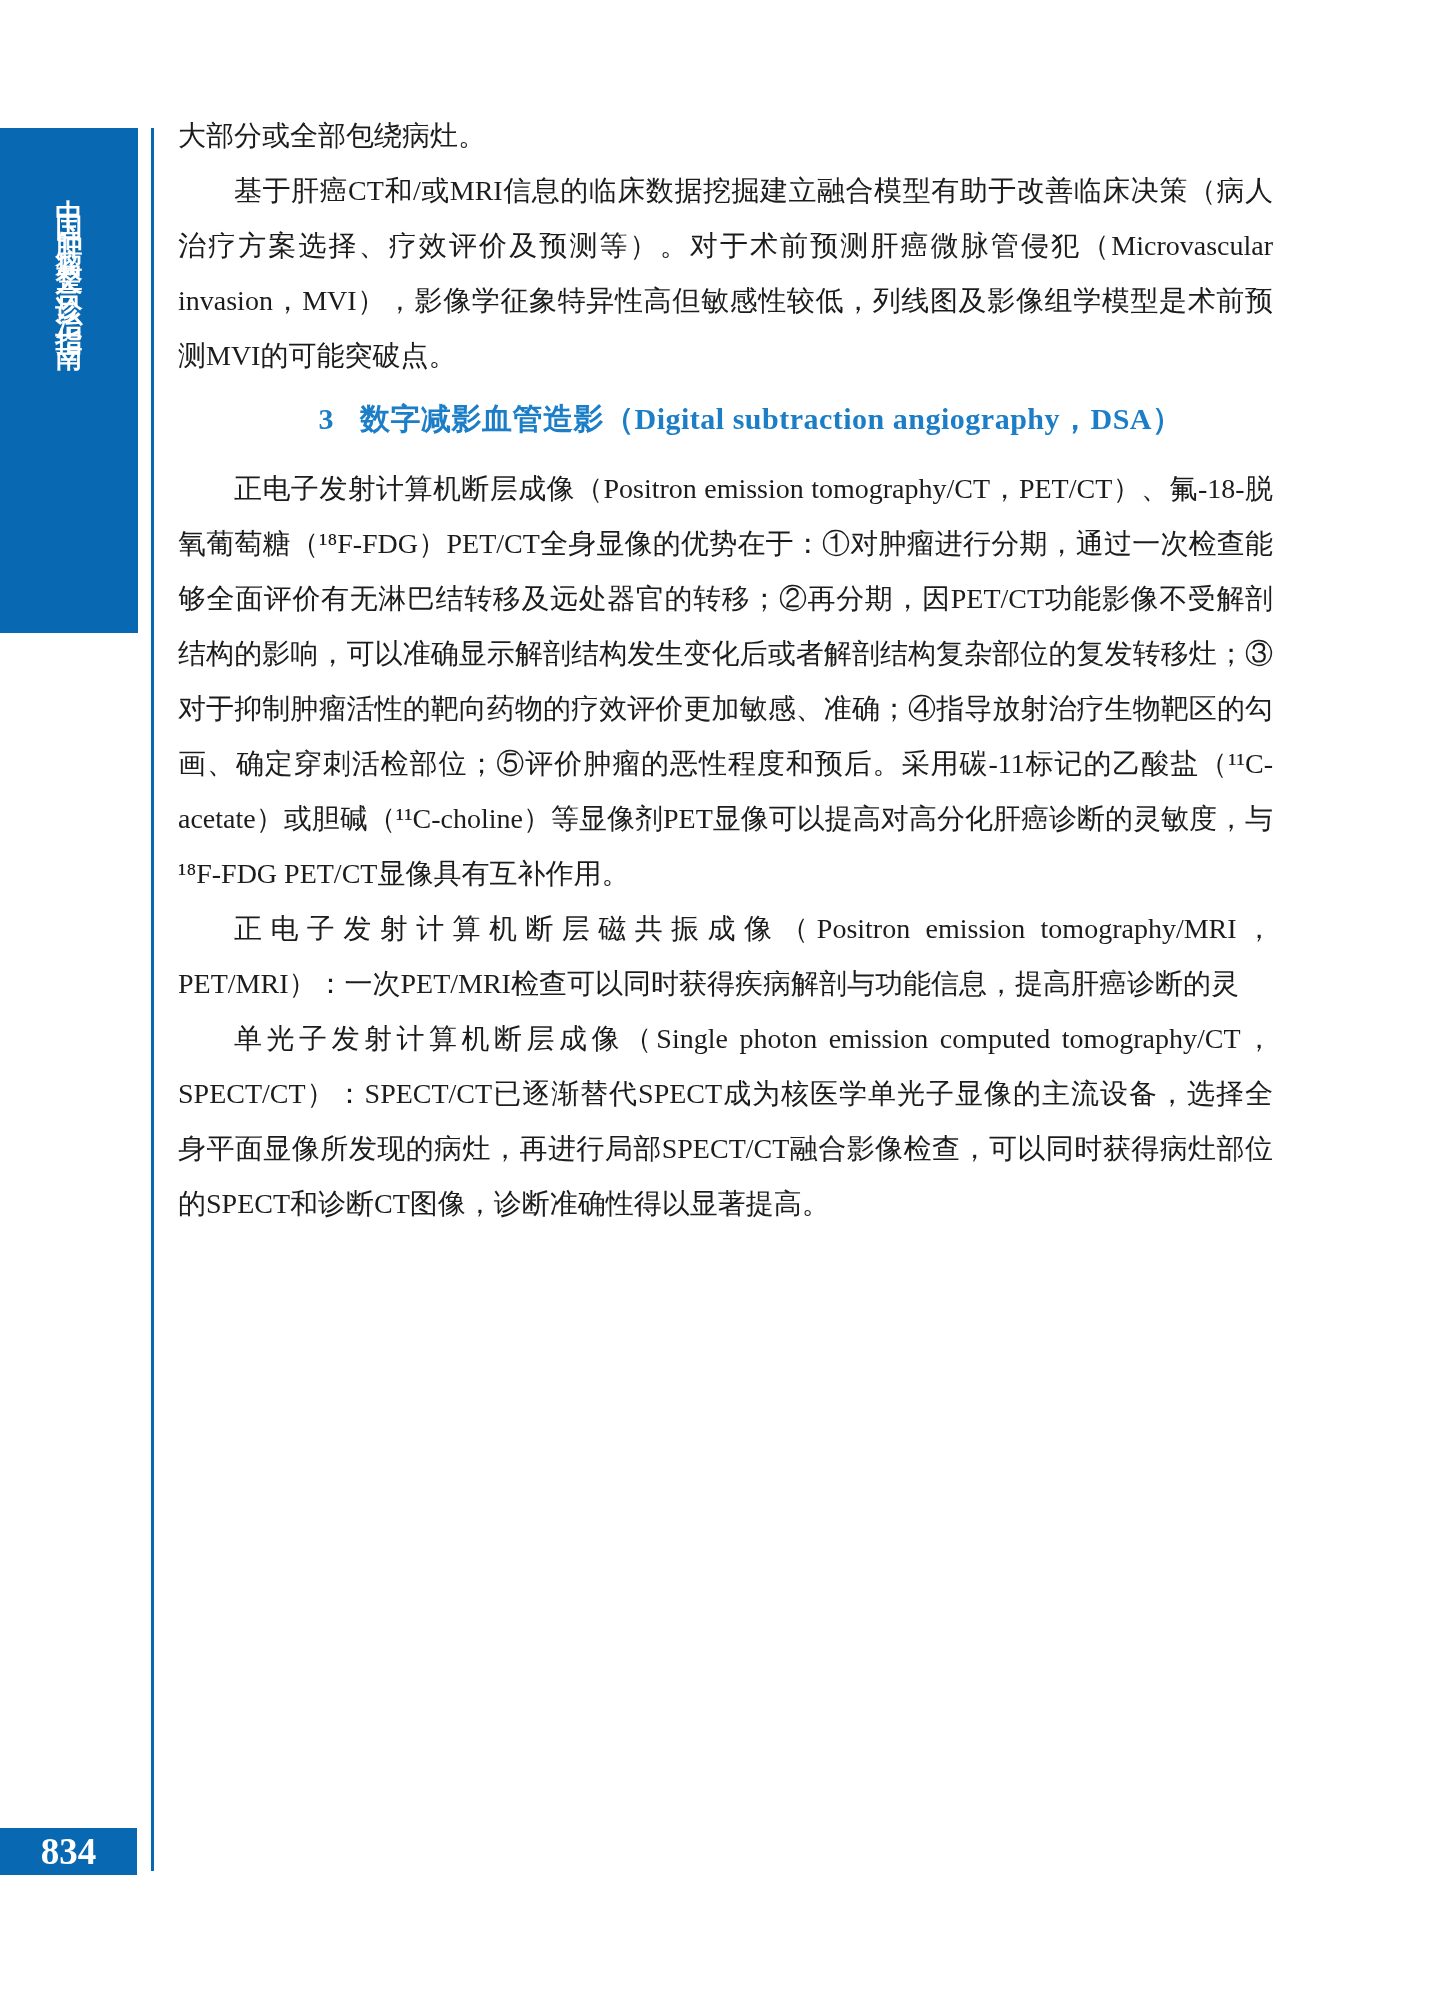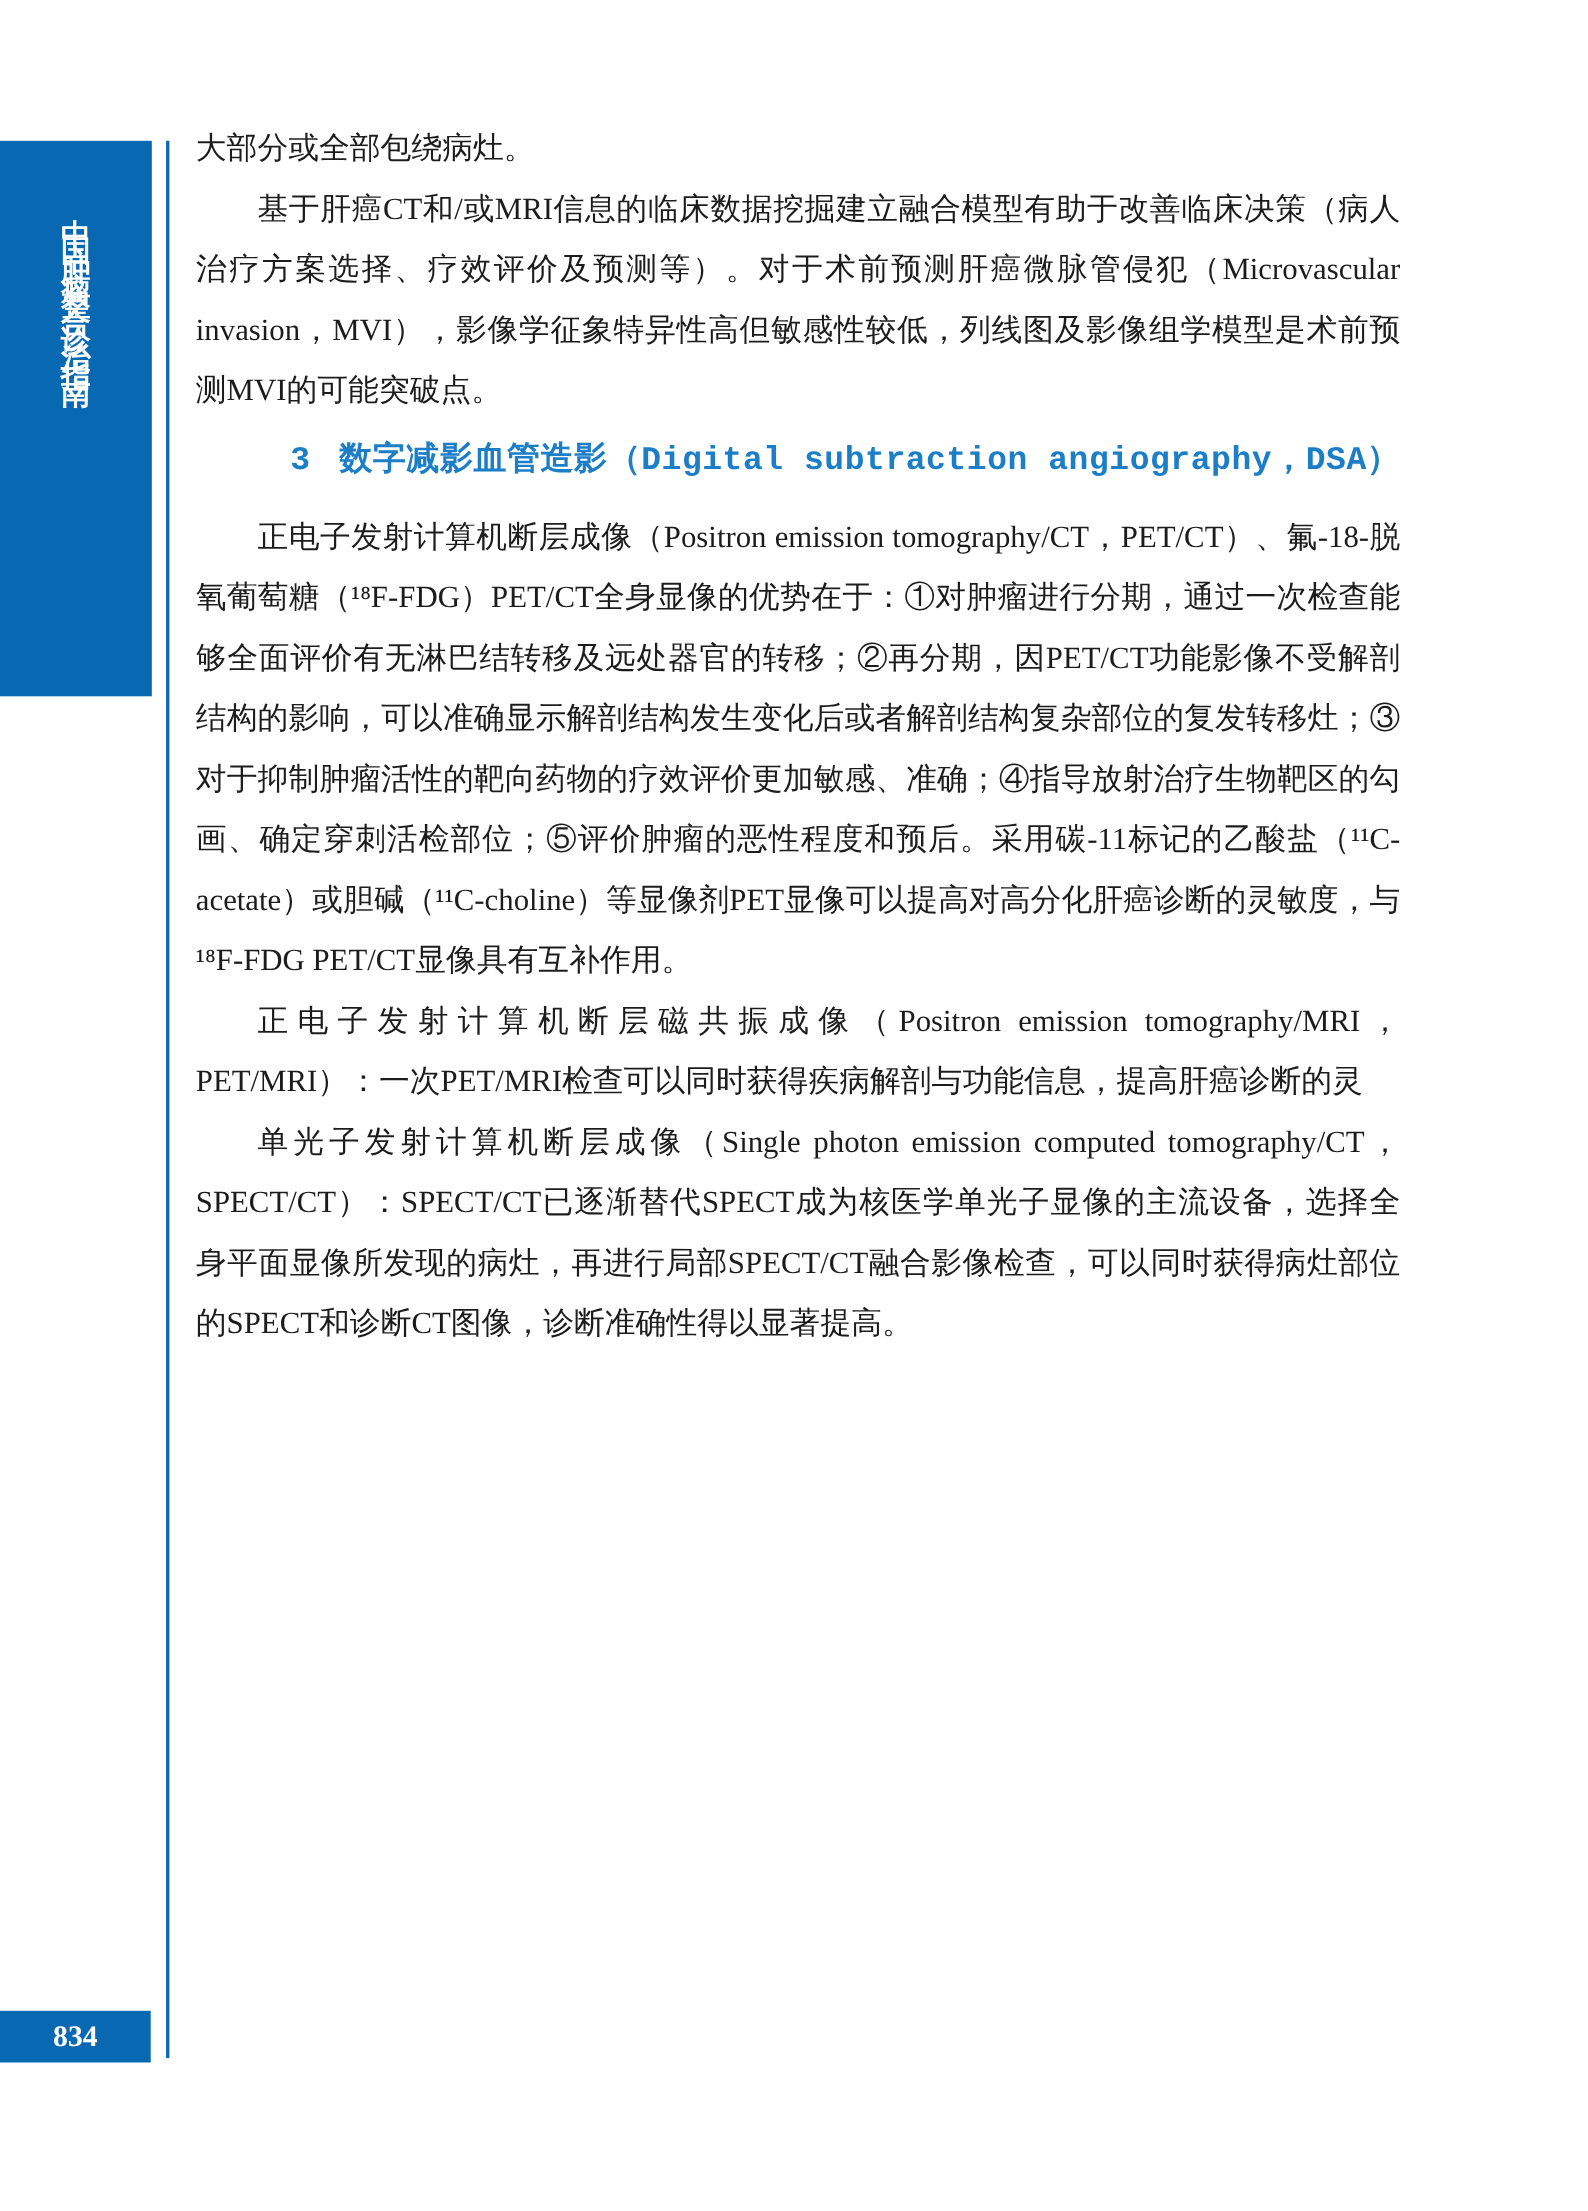--- a/index.html
+++ b/index.html
@@ -47,21 +47,21 @@
   .page-badge {
     position: absolute;
     left: 0;
     top: 1828px;
     width: 137px;
     height: 47px;
     background: #0868b2;
     color: #ffffff;
     font-family: "Liberation Serif", "DejaVu Serif", serif;
     font-weight: bold;
-    font-size: 27px;
+    font-size: 37px;
     display: flex;
     align-items: center;
     justify-content: center;
   }
   
   .content {
     position: absolute;
     left: 178px;
     top: 108px;
     width: 1095px;
@@ -71,25 +71,25 @@
   }
   .content p {
     margin: 0;
   }
   .content p.indent {
     text-indent: 2em;
   }
   .section-heading {
     margin: 14px 0 20px 50px;
     line-height: 44px;
-    font-family: Liberation Mono, monospace;
+    font-family: Liberation Serif, serif;
     font-weight: bold;
     font-size: 30px;
     color: #1b7ec7;
-    text-align: right;
+    text-align: center;
     text-indent: 0;
     letter-spacing: 0.5px;
   }
   .section-heading .sec-num {
     margin-right: 26px;
   }
 </style>
 </head>
 <body>
 

